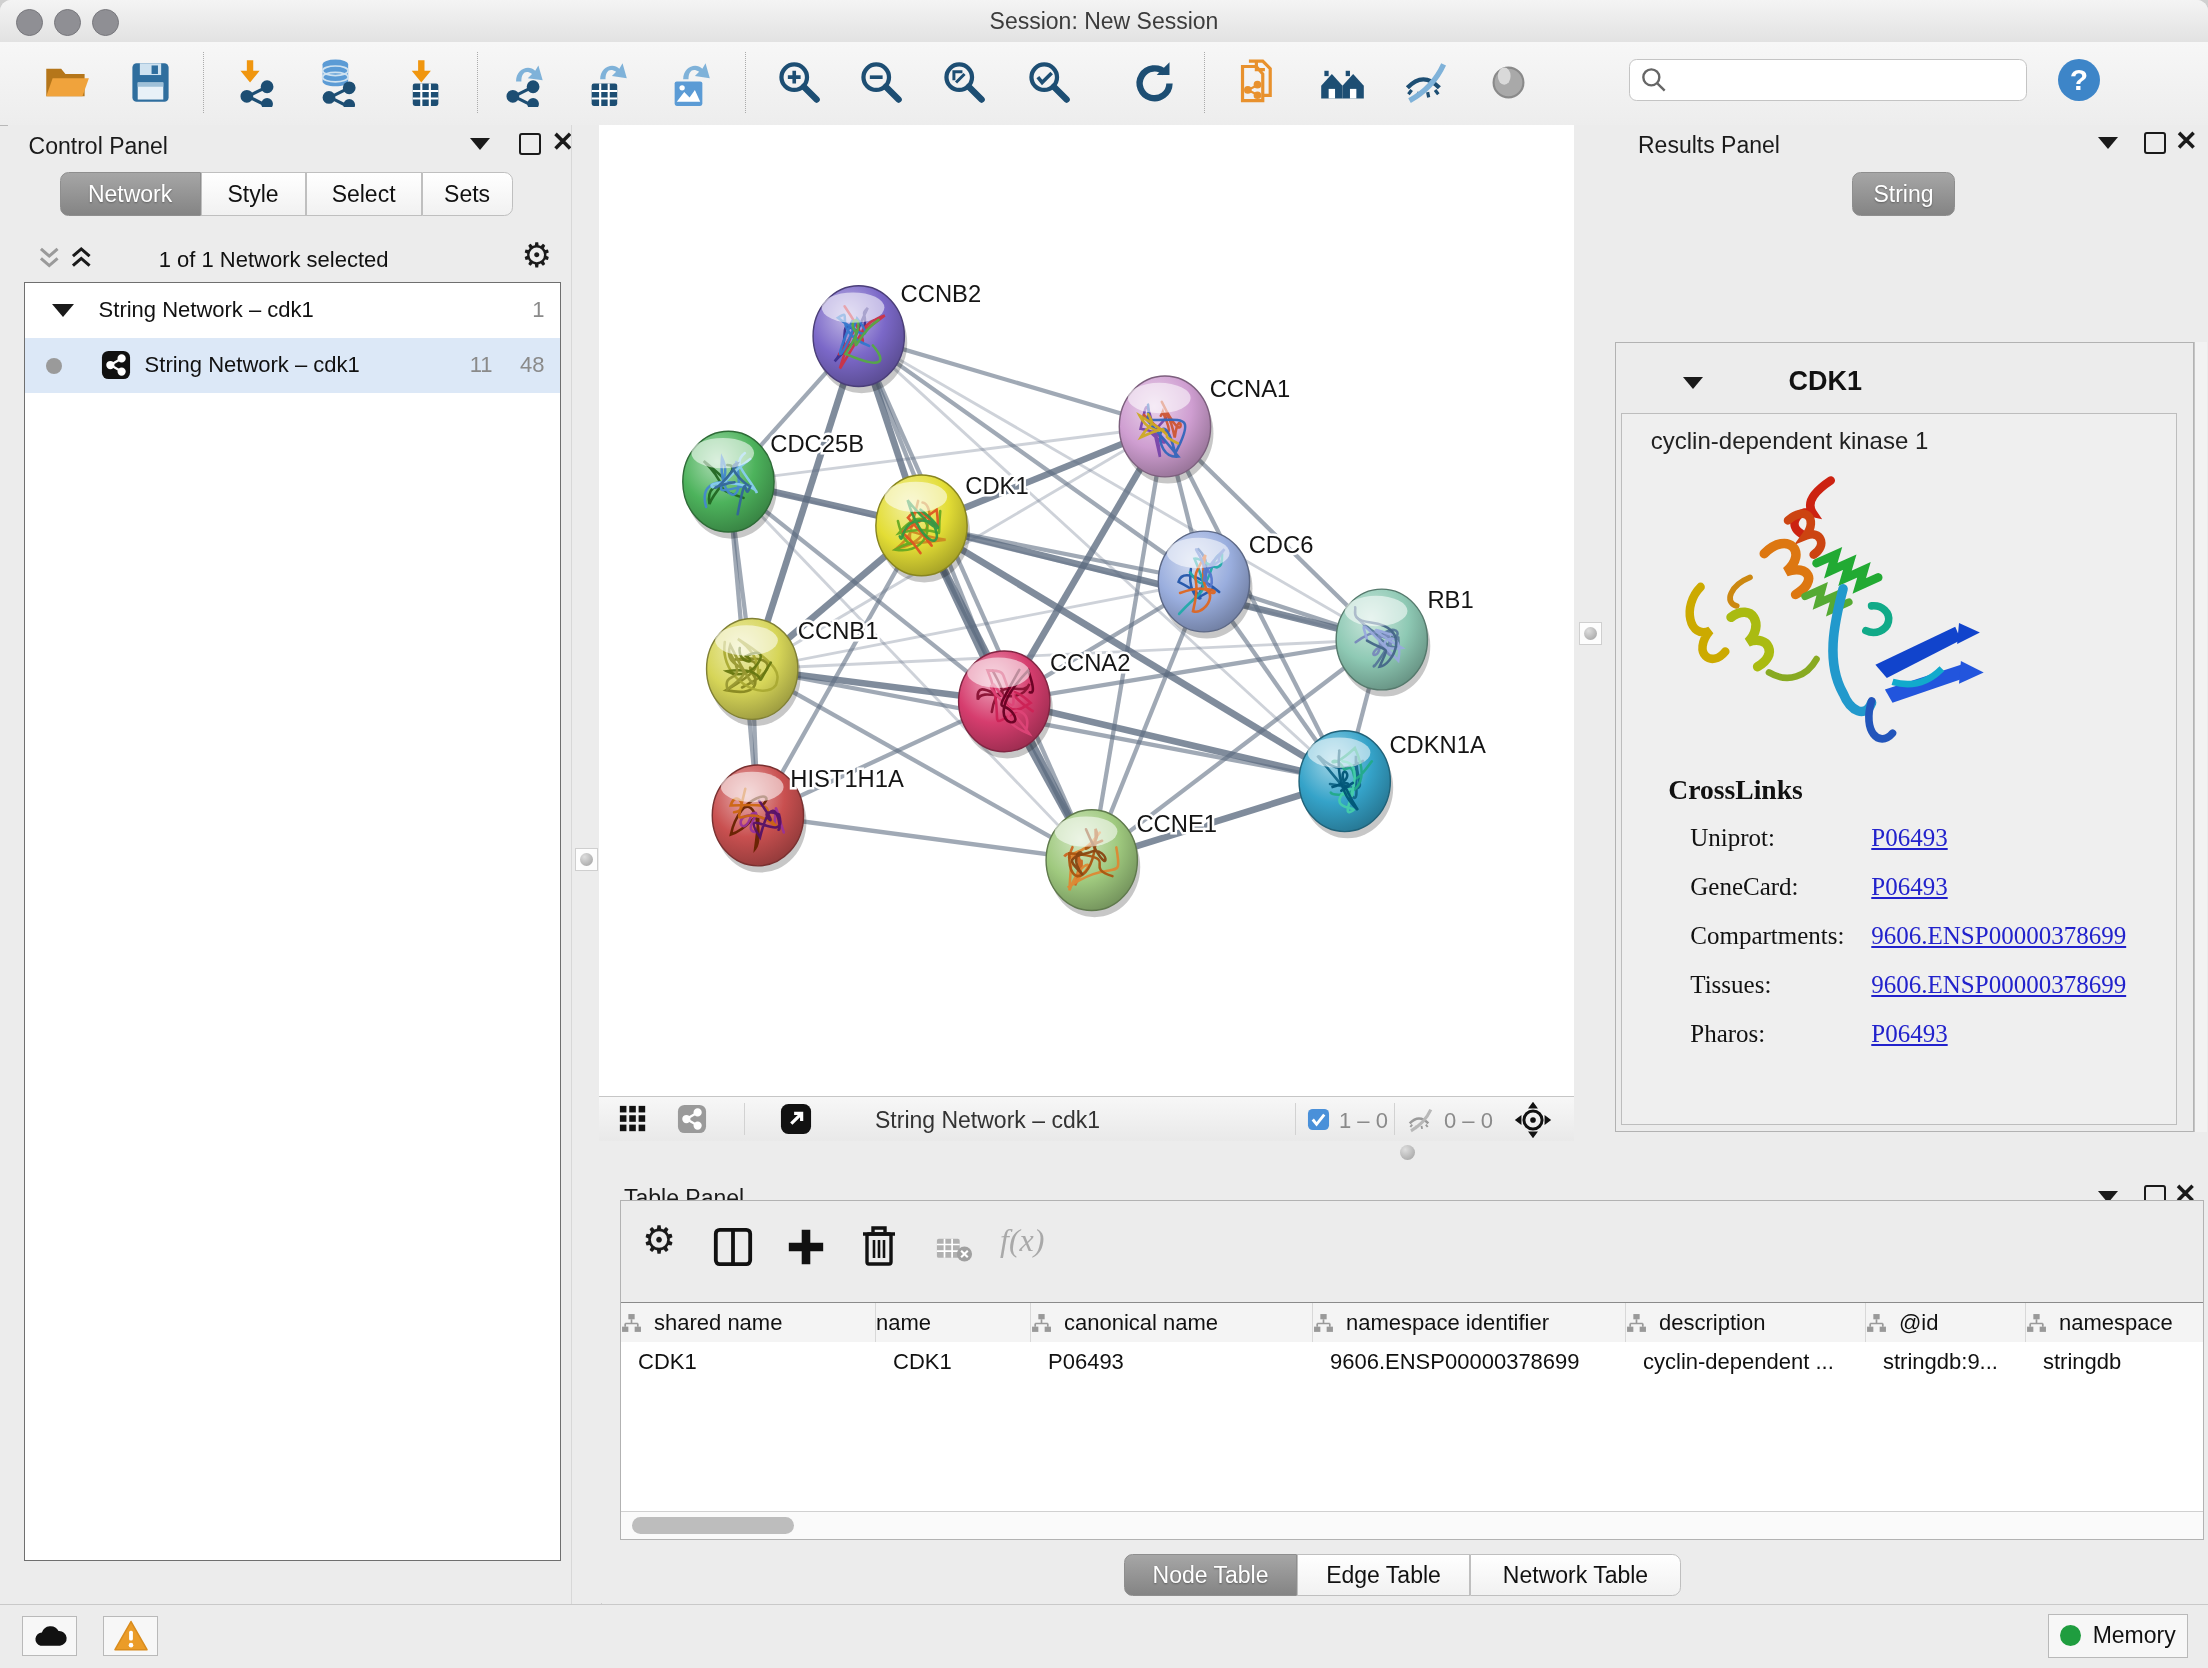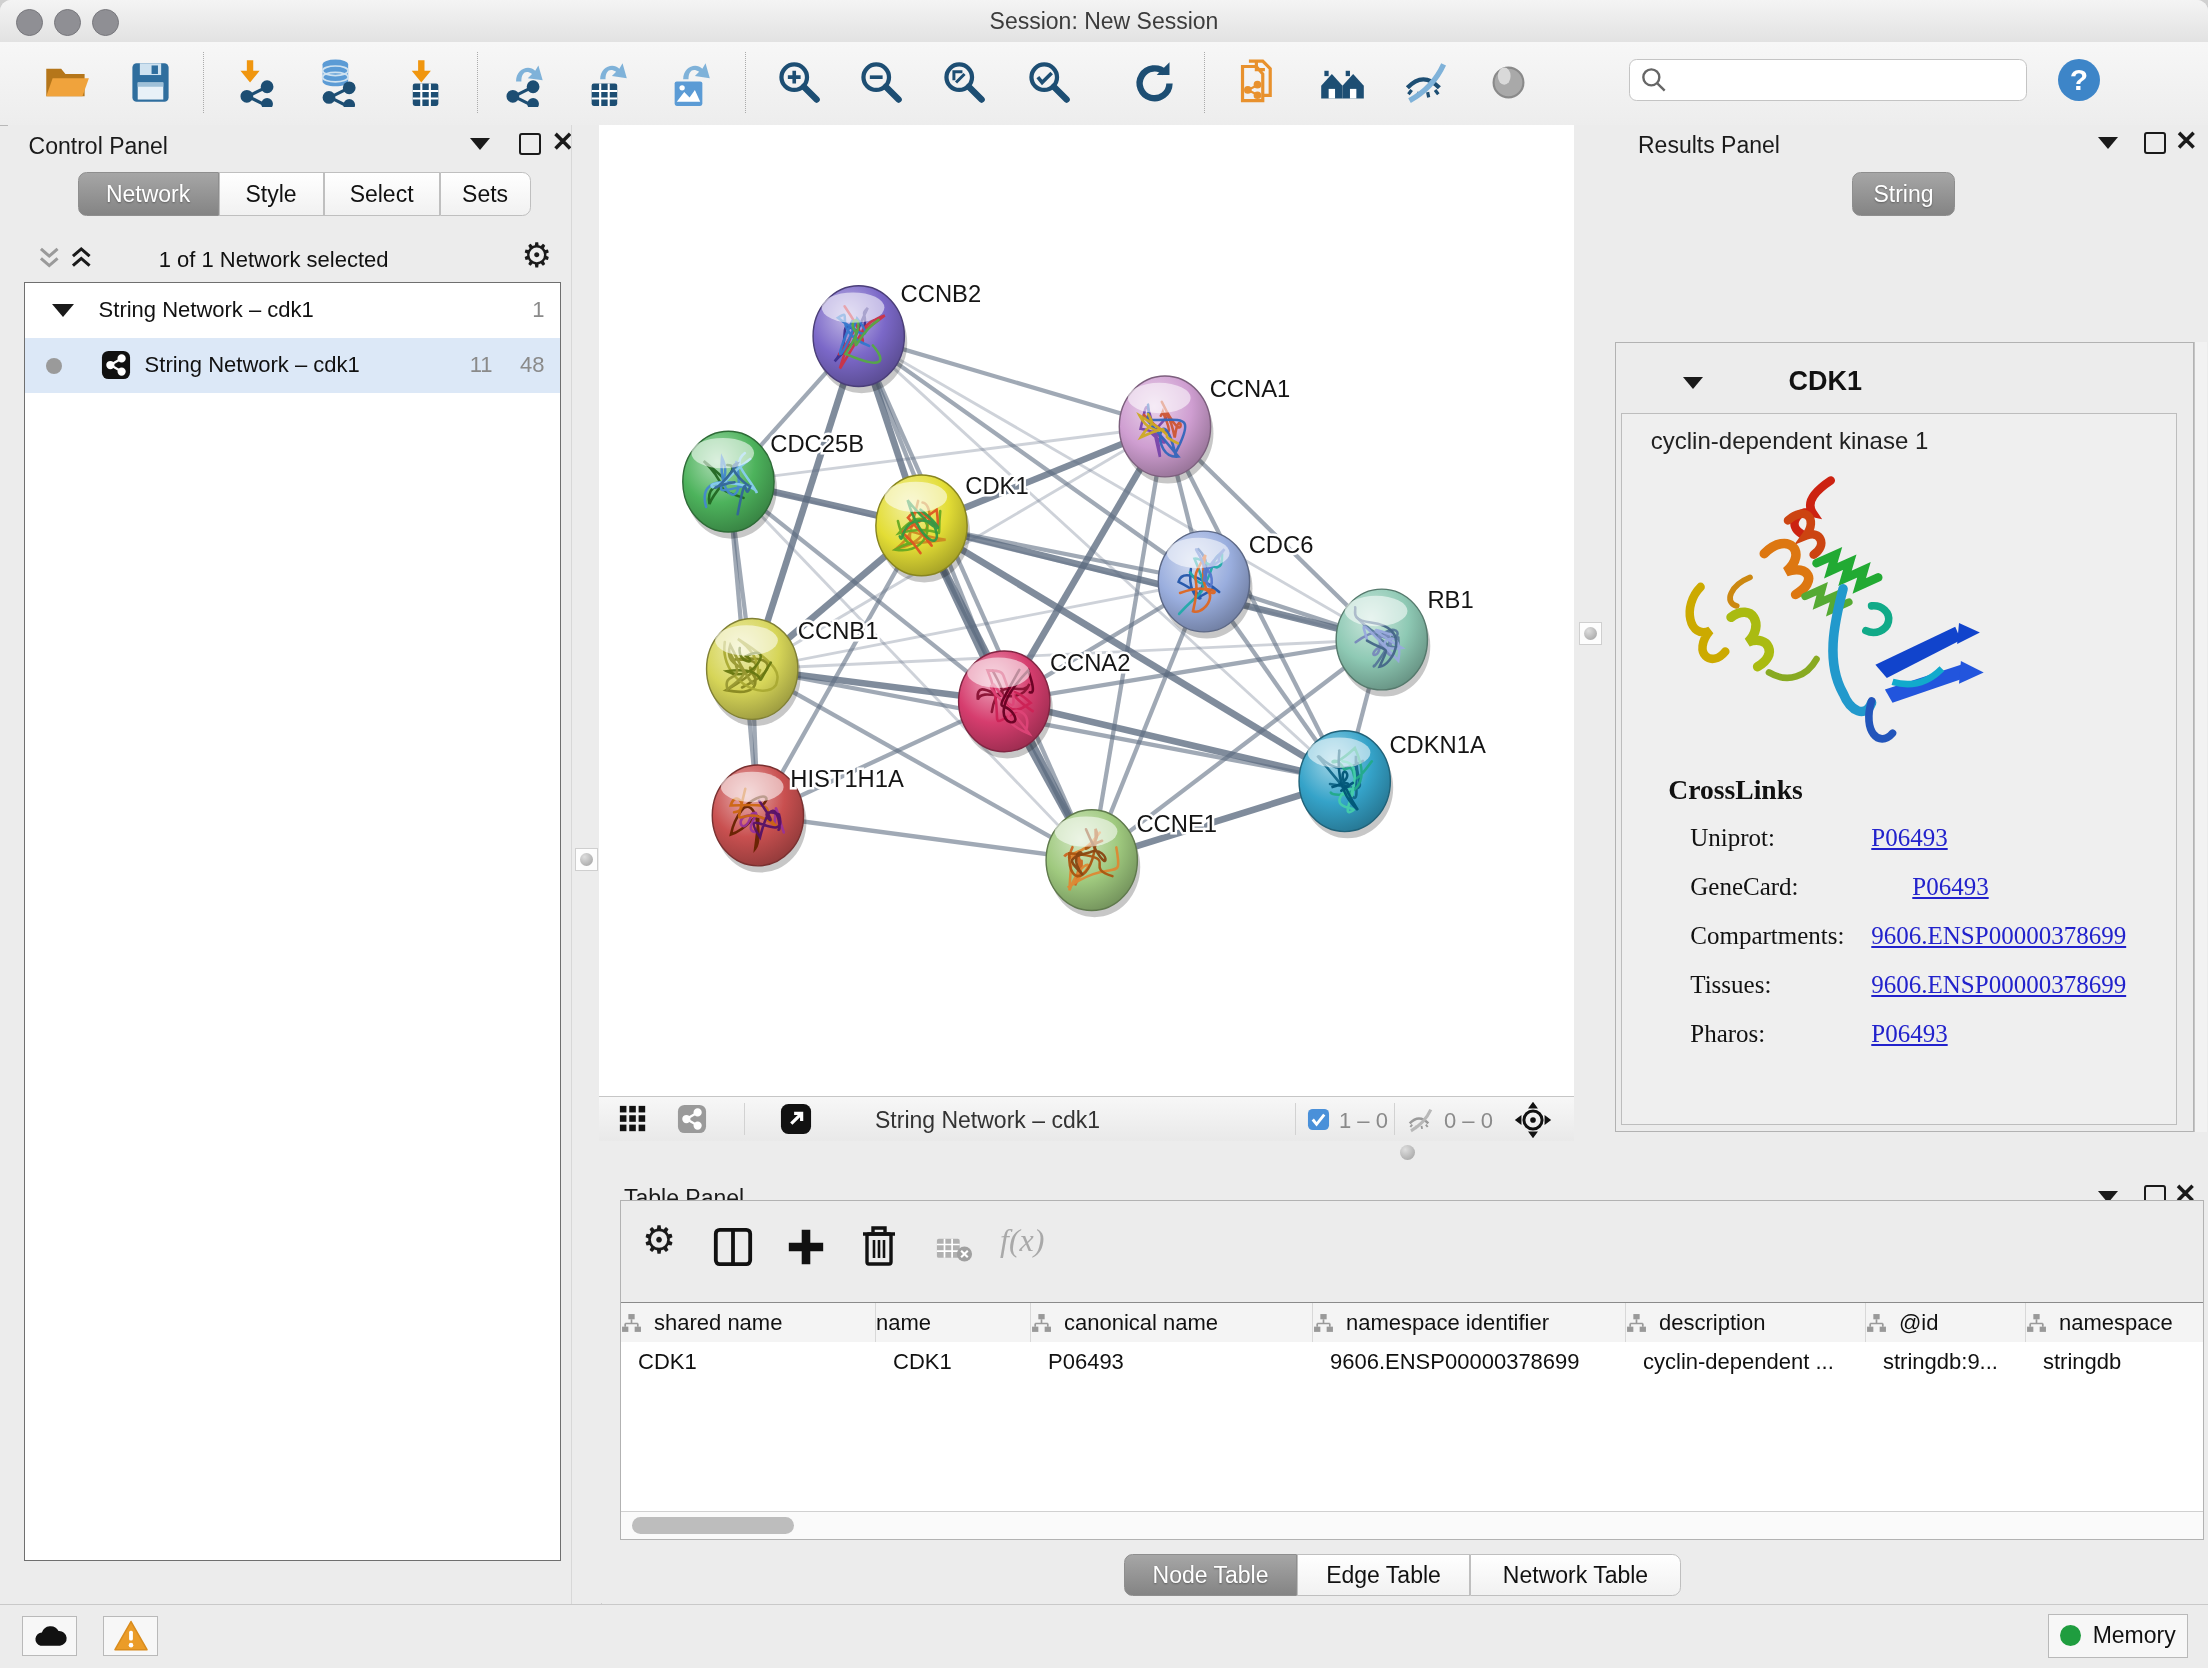--- a/index.html
+++ b/index.html
@@ -246,21 +246,21 @@
         <text x="23" y="33" text-anchor="middle" font-size="30" font-weight="bold" fill="#fff" font-family="Liberation Sans,sans-serif">?</text>
       </svg></button>
   </div>
 
   <div class="abs" style="left:7.6px;top:125px;width:563px;height:1479px;background:#ececec">
     <div class="panel-title abs" style="left:21px;top:7.6px">Control Panel</div>
     <div class="pctl caret-down" style="left:462px;top:13.3px"></div>
     <div class="pctl float-box" style="left:511px;top:7.6px"></div>
     <div class="pctl close-x" style="left:544px;top:5.7px">✕</div>
 
-    <div class="tabrow" style="left:70px;top:47px">
+    <div class="tabrow" style="left:52px;top:47px">
       <div class="tab active" style="width:141px">Network</div>
       <div class="tab" style="width:105px">Style</div>
       <div class="tab" style="width:116px">Select</div>
       <div class="tab" style="width:91px">Sets</div>
     </div>
 
     <svg class="abs" style="left:27px;top:118px" width="28.5" height="28.5" viewBox="0 0 24 24">
       <path d="M5 5l7 6 7-6M5 13l7 6 7-6" fill="none" stroke="#9a9a9a" stroke-width="2.6"></path>
     </svg>
     <svg class="abs" style="left:59px;top:118px" width="28.5" height="28.5" viewBox="0 0 24 24">
@@ -616,21 +616,21 @@
           <path d="M222 238 L302 212 L306 226 L230 252 Z" fill="#2255dd"></path>
           <path d="M302 208 l24 12 l-26 12 z" fill="#2255dd"></path>
           <path d="M230 230 C250 236 268 230 282 216" fill="none" stroke="#11aacc" stroke-width="7"></path>
         </svg>
         <div class="serif abs" style="left:46px;top:360px;font-size:27.6px;font-weight:bold;color:#111">CrossLinks</div>
         <div class="abs" style="left:68px;top:399px;width:457px">
             <div class="serif" style="display: flex; height: 49px; align-items: center; font-size: 25px; color: rgb(17, 17, 17);">
               <span style="width: 181px;">Uniprot:</span>
               <a class="xlink serif" href="#">P06493</a>
             </div>
-            <div class="serif" style="display: flex; height: 49px; align-items: center; font-size: 25px; color: rgb(17, 17, 17); gap: 41px;">
+            <div class="serif" style="display: flex; height: 49px; align-items: center; font-size: 25px; color: rgb(17, 17, 17);">
               <span style="width: 181px;">GeneCard:</span>
               <a class="xlink serif" href="#">P06493</a>
             </div>
             <div class="serif" style="display: flex; height: 49px; align-items: center; font-size: 25px; color: rgb(17, 17, 17);">
               <span style="width: 181px;">Compartments:</span>
               <a class="xlink serif" href="#">9606.ENSP00000378699</a>
             </div>
             <div class="serif" style="display: flex; height: 49px; align-items: center; font-size: 25px; color: rgb(17, 17, 17);">
               <span style="width: 181px;">Tissues:</span>
               <a class="xlink serif" href="#">9606.ENSP00000378699</a>

